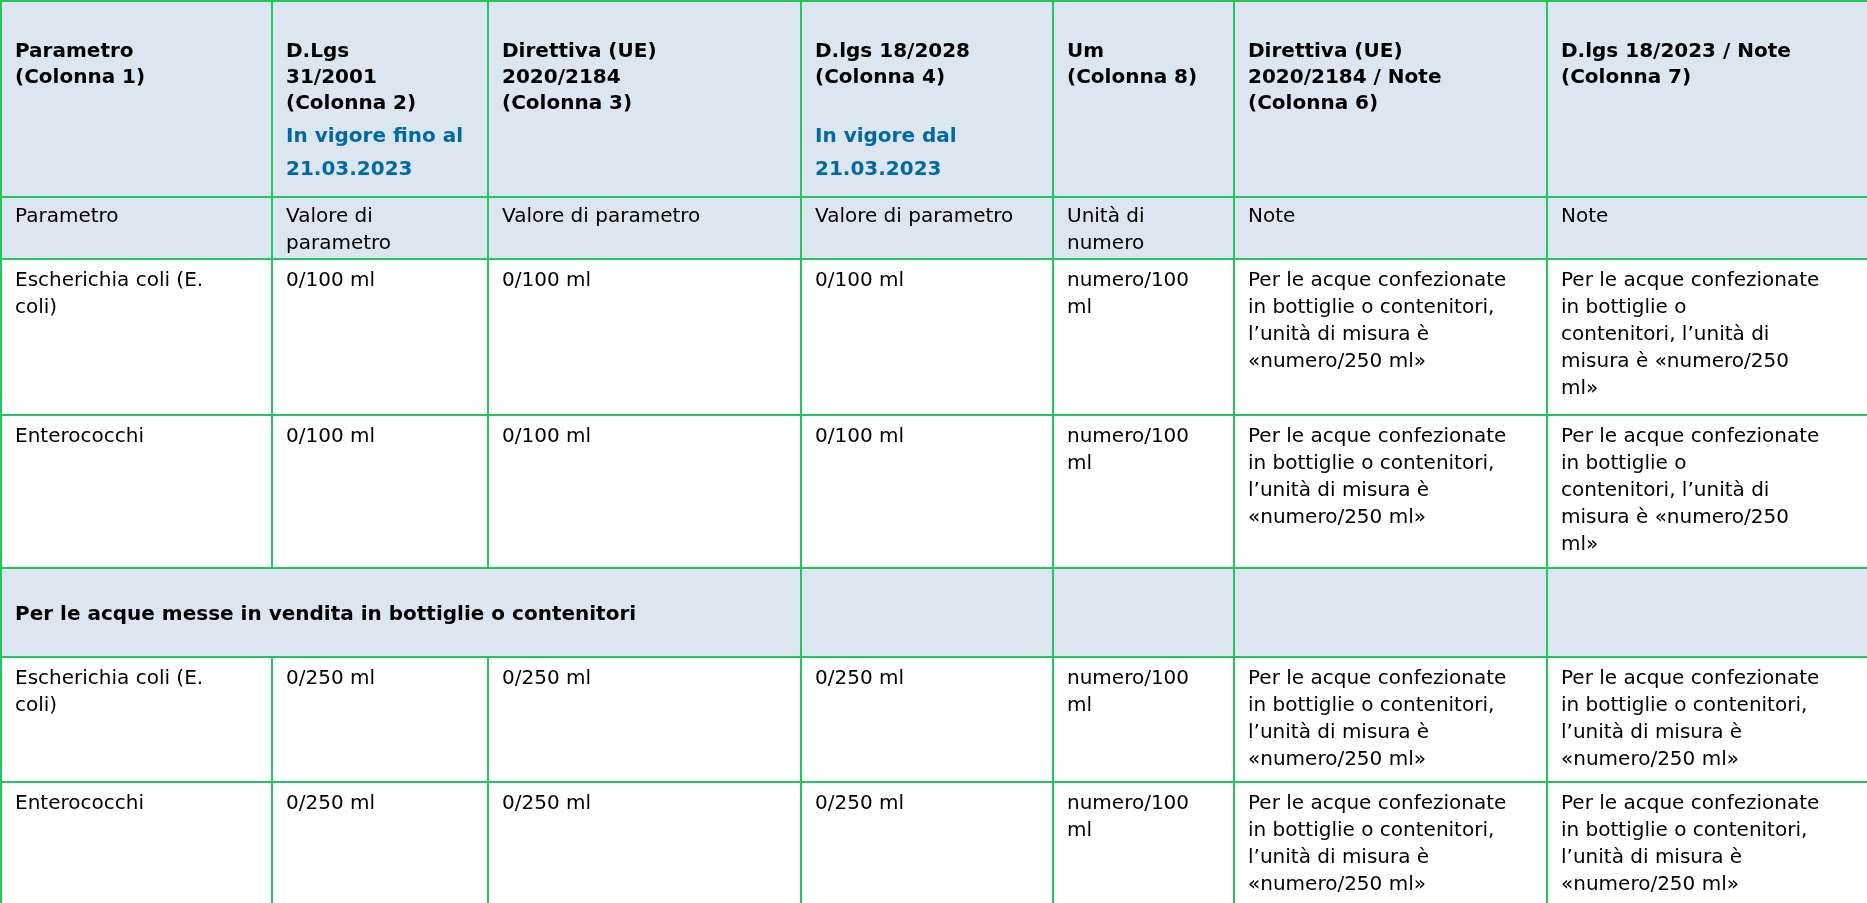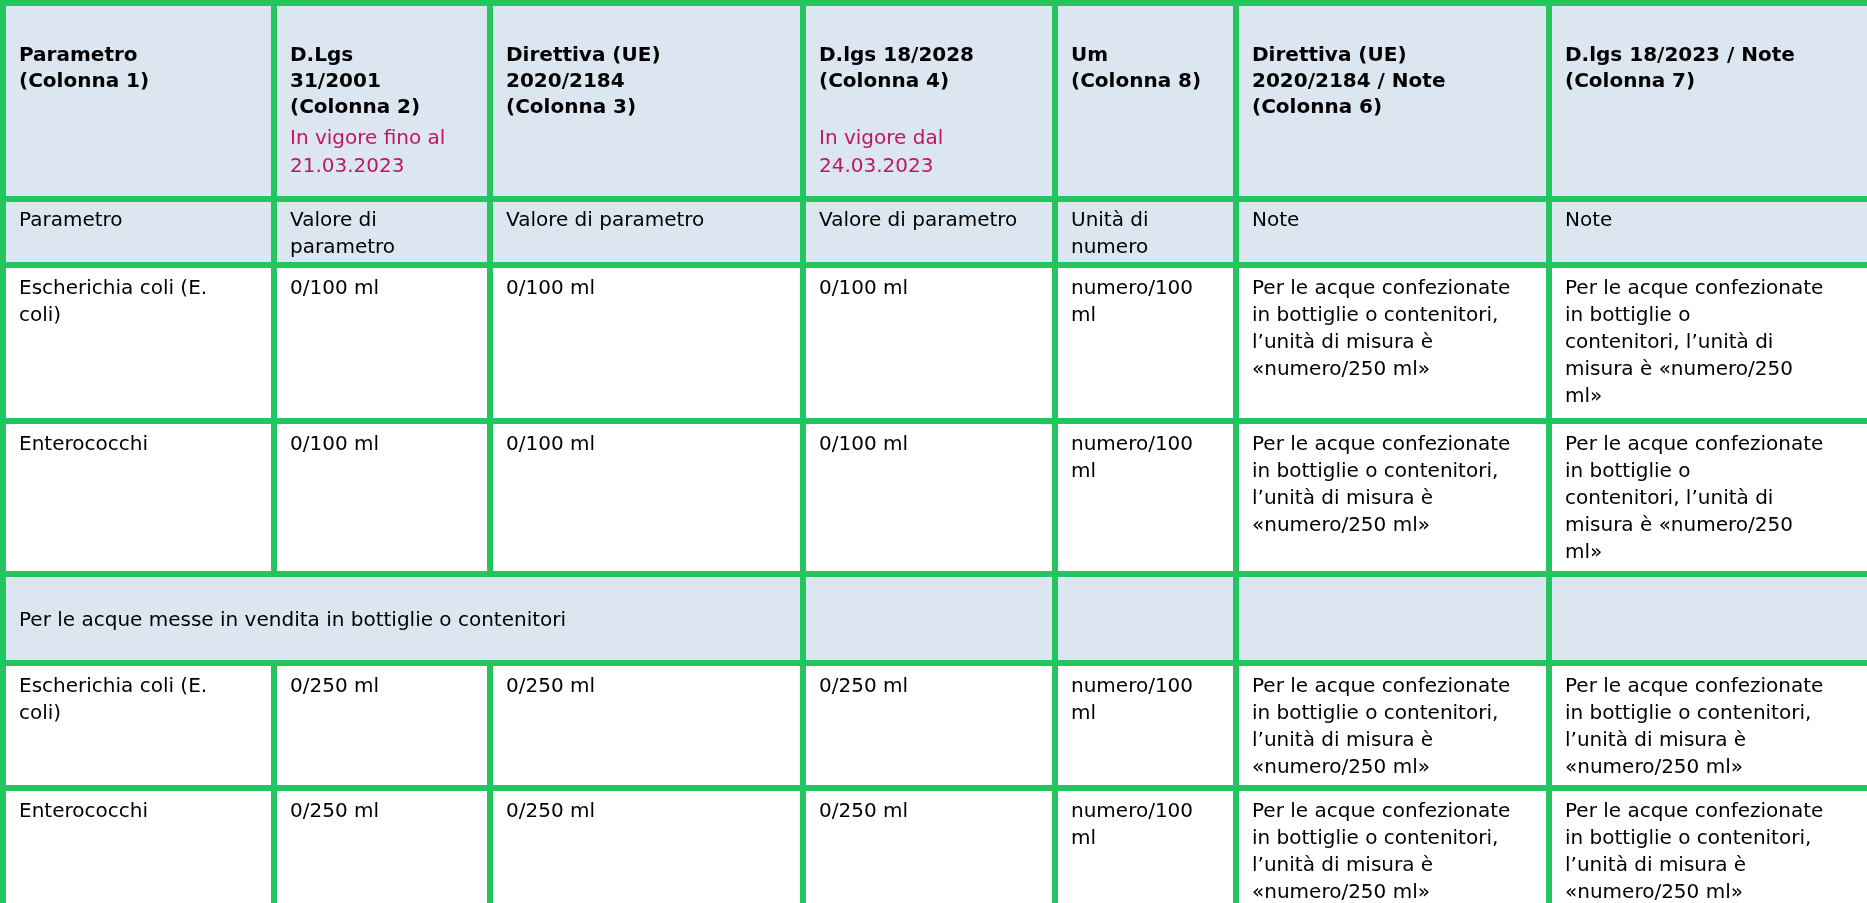--- a/index.html
+++ b/index.html
@@ -14,21 +14,21 @@
     height: 903px;
     overflow: hidden;
     background: #ffffff;
   }
   table.params {
     border-collapse: collapse;
     table-layout: fixed;
     width: 1867px;
   }
   table.params td {
-    border: 6px solid #22c55e;
+    border: 2px solid #22c55e;
     vertical-align: top;
     padding: 6px 13px 4px 13px;
     font-size: 20px;
     line-height: 27px;
     white-space: pre-line;
     overflow: hidden;
     word-wrap: break-word;
   }
   
   tr.header1 { height: 196px; }
@@ -37,23 +37,23 @@
     font-weight: bold;
     line-height: 26px;
     padding-top: 9px;
     position: relative;
   }
   .vigore {
     position: absolute;
     top: 117px;
     left: 13px;
     right: 8px;
-    color: #be185d;
-    font-weight: normal;
-    line-height: 28px;
+    color: #0369a1;
+    font-weight: bold;
+    line-height: 33px;
     white-space: pre-line;
   }
   
   tr.header2 { height: 58px; }
   tr.header2 td {
     background: #dce6f1;
     font-weight: normal;
     padding-top: 4px;
     padding-bottom: 2px;
   }
@@ -62,21 +62,21 @@
   tr.row-100-b { height: 153px; }
   tr.row-250-a { height: 125px; }
   tr.row-250-b { height: 126px; }
   
   tr.section { height: 89px; }
   tr.section td {
     background: #dce6f1;
     vertical-align: middle;
   }
   tr.section td.section-title {
-    font-weight: normal;
+    font-weight: bold;
     margin-left: 16px;
   }
 </style>
 </head>
 <body>
 
 <div class="page">
   <table class="params">
     <colgroup>
       <col style="width:271px">
@@ -103,21 +103,21 @@
       </td>
       <td>
         <span>Direttiva (UE)
 2020/2184
 (Colonna 3)</span>
       </td>
       <td>
         <span>D.lgs 18/2028
 (Colonna 4)</span>
         <span class="vigore">In vigore dal
-24.03.2023</span>
+21.03.2023</span>
       </td>
       <td>
         <span>Um
 (Colonna 8)</span>
       </td>
       <td>
         <span>Direttiva (UE)
 2020/2184 / Note
 (Colonna 6)</span>
       </td>

